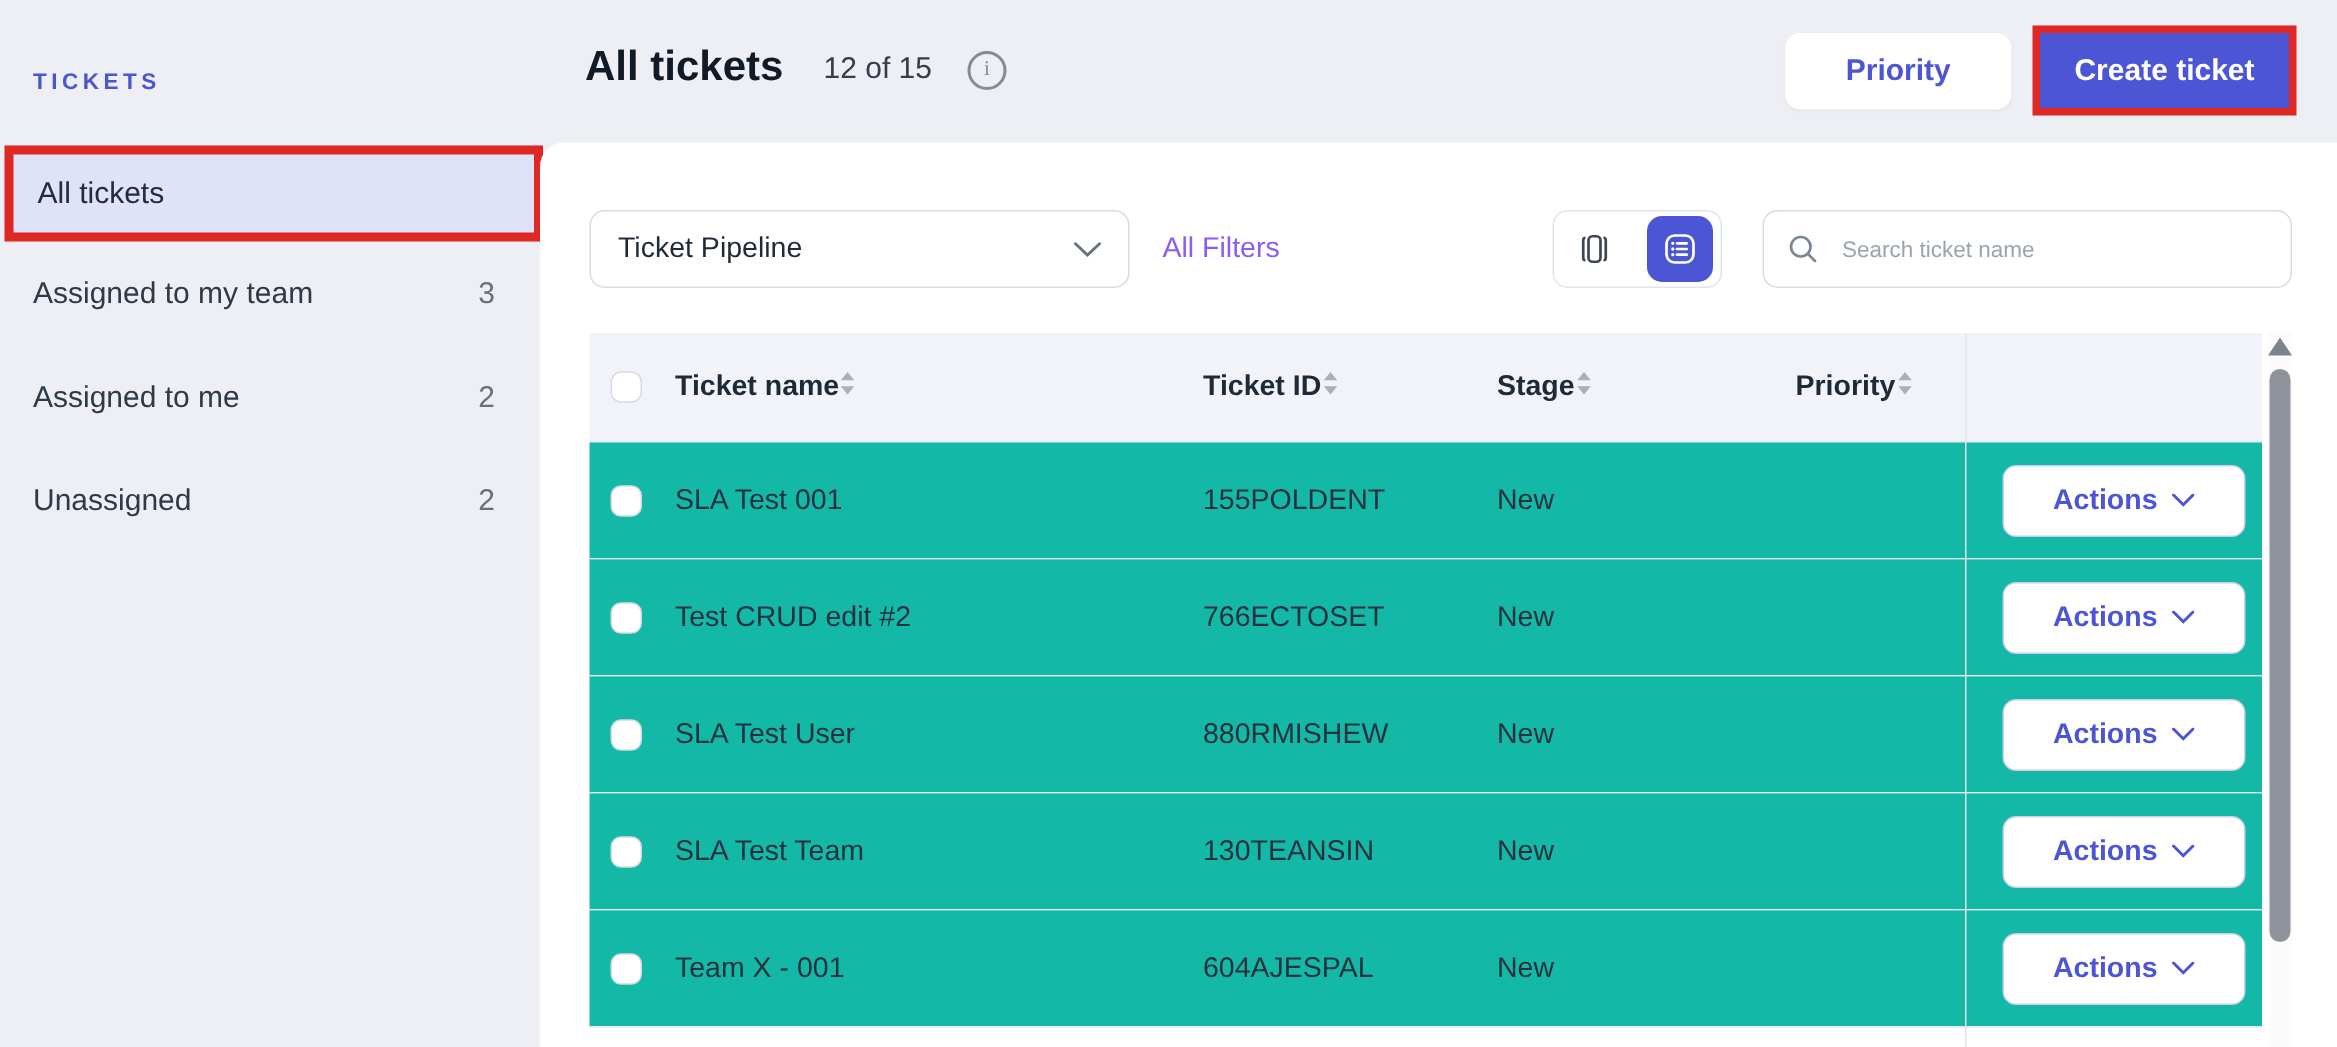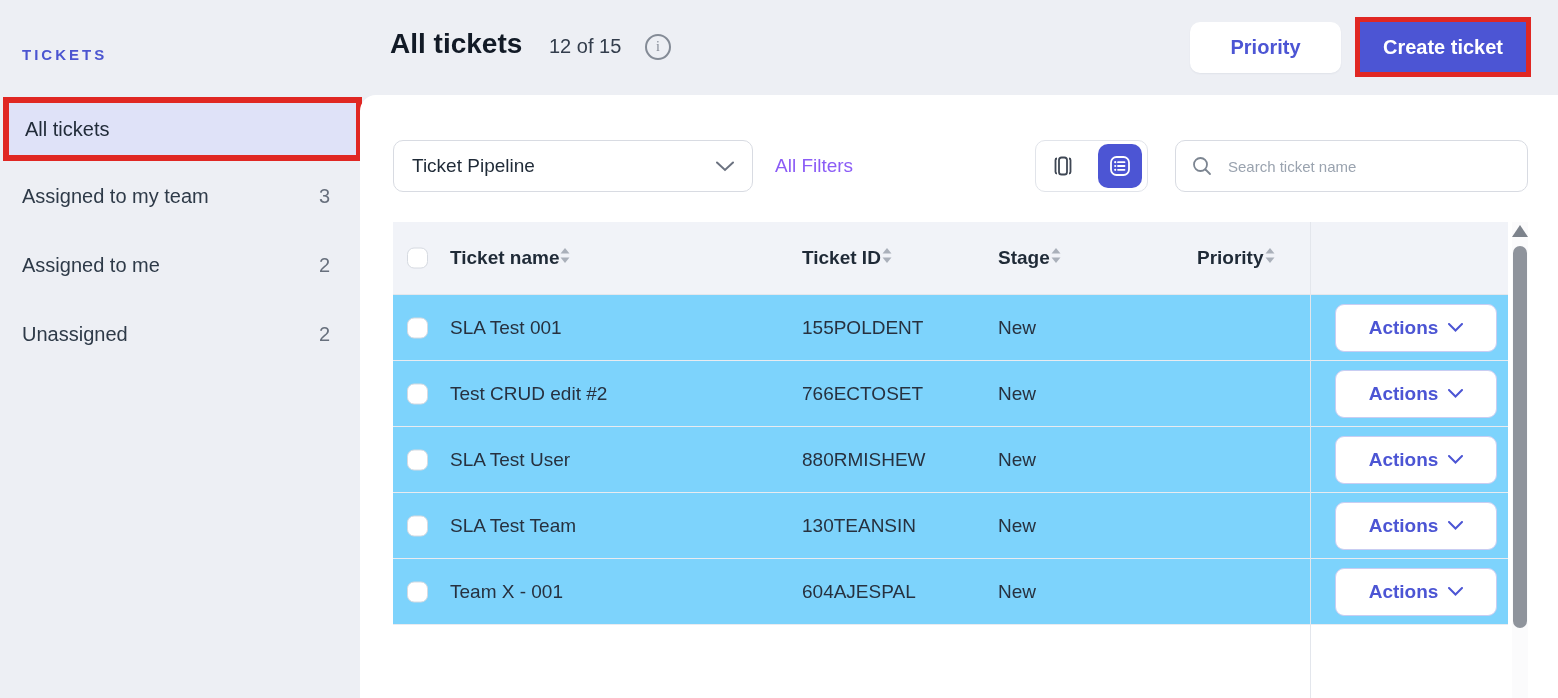--- a/index.html
+++ b/index.html
@@ -50,21 +50,21 @@
   .search-box{position:absolute;left:1175px;top:140px;width:353px;height:52px;box-sizing:border-box;
               border:1px solid #d8dbe2;border-radius:10px;background:#fff;display:flex;align-items:center;
               padding:0 14px;}
   .search-box input{border:none;outline:none;flex:1;font-size:15px;color:#1f2a37;margin-left:12px;
                     font-family:inherit;background:transparent;}
   .search-box input::placeholder{color:#9aa3af;}
 
   
   .table{position:absolute;left:393px;top:222px;width:1115px;height:476px;}
   .thead{position:relative;height:73px;background:#f1f3f8;border-bottom:1px solid #e4e7ec;box-sizing:border-box;}
-  .trow{position:relative;height:66px;background:#7dd3fc;border-bottom:1px solid #e9ebf0;box-sizing:border-box;}
+  .trow{position:relative;height:78px;background:#14b8a6;border-bottom:1px solid #e9ebf0;box-sizing:border-box;}
   .cell{position:absolute;top:50%;transform:translateY(-50%);font-size:19px;color:#27313f;white-space:nowrap;}
   .hcell{position:absolute;top:50%;transform:translateY(-50%);display:flex;align-items:flex-start;gap:0;
          font-size:19px;font-weight:700;color:#1f2a37;cursor:pointer;white-space:nowrap;}.c-name{left:57px}.c-id{left:409px}.c-stage{left:605px}.c-priority{left:804px}
   .checkbox{position:absolute;left:14px;top:50%;transform:translateY(-50%);width:21px;height:21px;
             border:1.5px solid #d6dae1;border-radius:7px;background:#fff;cursor:pointer;box-sizing:border-box;}
   .sticky-divider{position:absolute;left:917px;top:0;bottom:0;width:1px;background:#e3e6ec;
                   box-shadow:-6px 0 8px -4px rgba(40,50,70,.06);}
   .btn-actions{position:absolute;right:11px;top:50%;transform:translateY(-50%);width:162px;height:48px;
                background:#fff;border:1px solid #c9cdf2;border-radius:9px;color:#4c55d4;font-size:19px;
                font-weight:700;font-family:inherit;cursor:pointer;display:flex;align-items:center;

